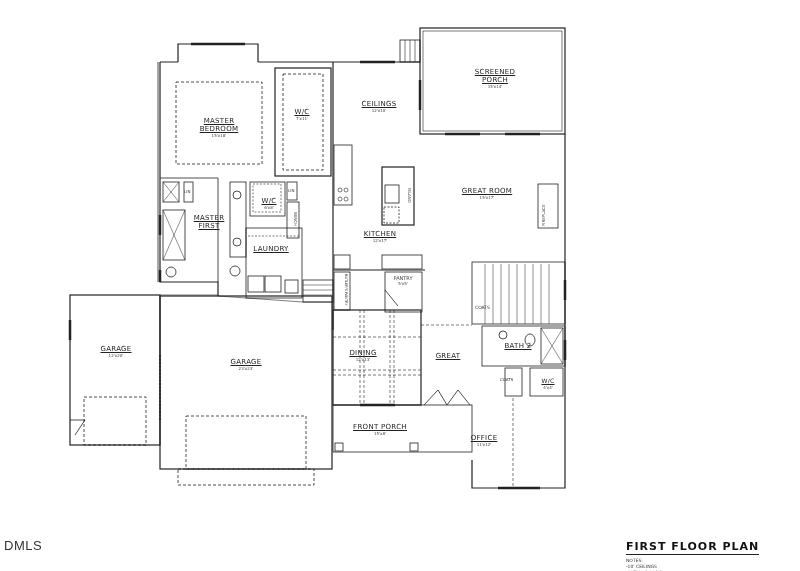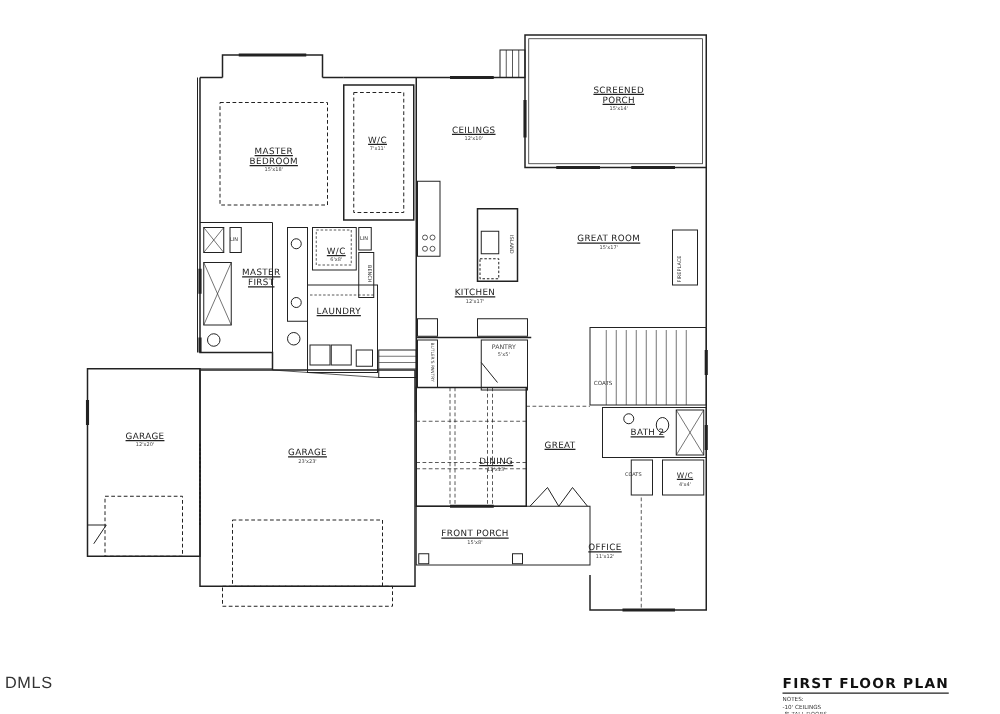--- a/index.html
+++ b/index.html
@@ -184,21 +184,21 @@
   <span class="room-dim">5'x5'</span>
 </div>
 <div class="room-label" style="left:116px; top:345px;">
   <span class="room-name">GARAGE</span>
   <span class="room-dim">12'x20'</span>
 </div>
 <div class="room-label" style="left:246px; top:358px;">
   <span class="room-name">GARAGE</span>
   <span class="room-dim">23'x23'</span>
 </div>
-<div class="room-label" style="left:397px; top:349px;margin-top:16px;">
+<div class="room-label" style="left:363px; top:349px;">
   <span class="room-name">DINING</span>
   <span class="room-dim">12'x13'</span>
 </div>
 <div class="room-label" style="left:448px; top:352px;">
   <span class="room-name">GREAT</span>
 </div>
 <div class="room-label" style="left:380px; top:423px;">
   <span class="room-name">FRONT PORCH</span>
   <span class="room-dim">15'x8'</span>
 </div>

